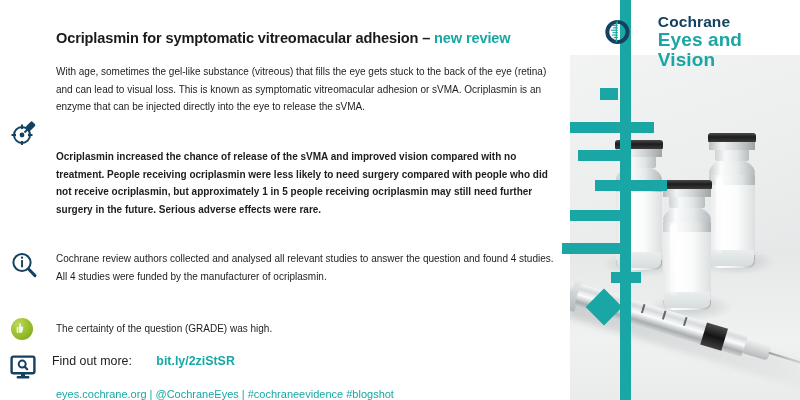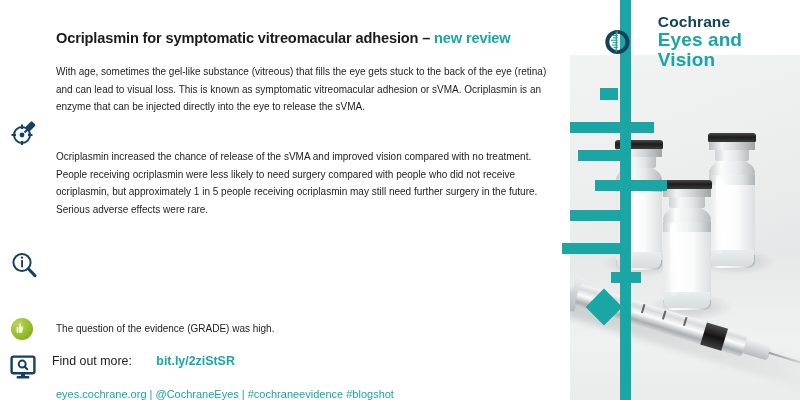--- a/index.html
+++ b/index.html
@@ -222,21 +222,21 @@
 
   .para {
     position: absolute;
     left: 56px;
     width: 500px;
     font-size: 10px;
     line-height: 17.6px;
     color: #1d1d1d;
   }
   #para-1 { top: 63px; }
-  #para-2 { top: 148px; }
+  #para-2 { top: 148px; font-weight: bold; }
   #para-3 { top: 250px; }
   #para-4 { top: 320px; }
 
   .footer-line1 {
     position: absolute;
     left: 52px;
     top: 354px;
     font-size: 12.4px;
     color: #1d1d1d;
     font-weight: normal;
@@ -282,21 +282,20 @@
     text-align: center;
   }
 
   
   .logo {
     position: absolute;
     left: 600px;
     top: 14px;
     z-index: 10;
     display: flex;
-    align-items: center;
     gap: 23px;
   }
   .logo-text { line-height: 1.04; }
   .logo-text .l1 {
     font-size: 15.5px;
     font-weight: bold;
     color: #14415f;
     letter-spacing: .1px;
   }
   .logo-text .l2 {
@@ -401,21 +400,22 @@
   </div>
 
   <div class="content">
 
     <div class="headline">
       <span>Ocriplasmin for symptomatic vitreomacular adhesion – </span><span class="accent">new review</span>
     </div>
 
     <div class="para" id="para-1">With age, sometimes the gel-like substance (vitreous) that fills the eye gets stuck to the back of the eye (retina) and can lead to visual loss. This is known as symptomatic vitreomacular adhesion or sVMA. Ocriplasmin is an enzyme that can be injected directly into the eye to release the sVMA.</div>
     <div class="para" id="para-2">Ocriplasmin increased the chance of release of the sVMA and improved vision compared with no treatment. People receiving ocriplasmin were less likely to need surgery compared with people who did not receive ocriplasmin, but approximately 1 in 5 people receiving ocriplasmin may still need further surgery in the future. Serious adverse effects were rare.</div>
-    <div class="para" id="para-4">The question of the evidence (GRADE) was high.</div>
+    <div class="para" id="para-3">Cochrane review authors collected and analysed all relevant studies to answer the question and found 4 studies. All 4 studies were funded by the manufacturer of ocriplasmin.</div>
+    <div class="para" id="para-4">The certainty of the question (GRADE) was high.</div>
 
     <div class="footer-line1">
       <span>Find out more: </span><span class="link">bit.ly/2ziStSR</span>
     </div>
     <div class="footer-line2">eyes.cochrane.org | @CochraneEyes | #cochraneevidence #blogshot</div>
 
     <div class="icon-box" id="icon-target">
       <svg width="30" height="30" viewBox="0 0 30 30">
         <circle cx="13" cy="17" r="8" fill="none" stroke="#14415f" stroke-width="2"></circle>
         <circle cx="13" cy="17" r="2.4" fill="#14415f"></circle>

